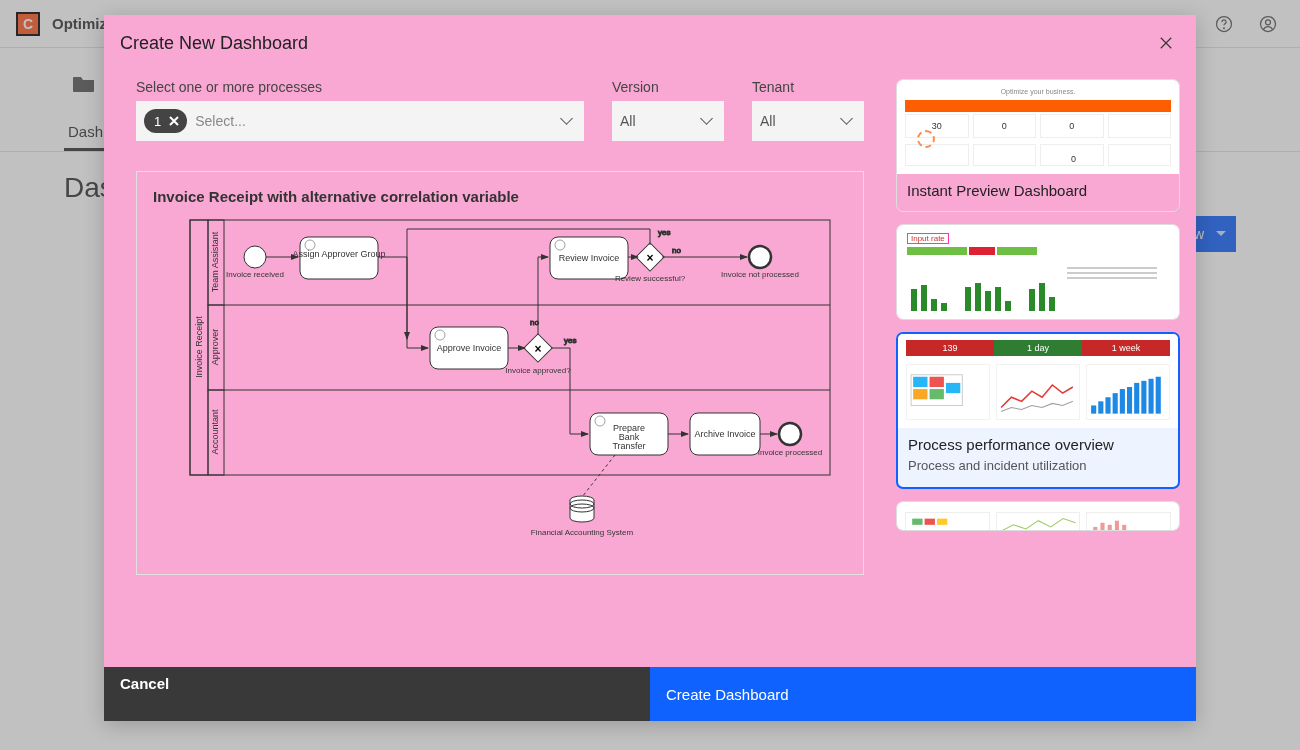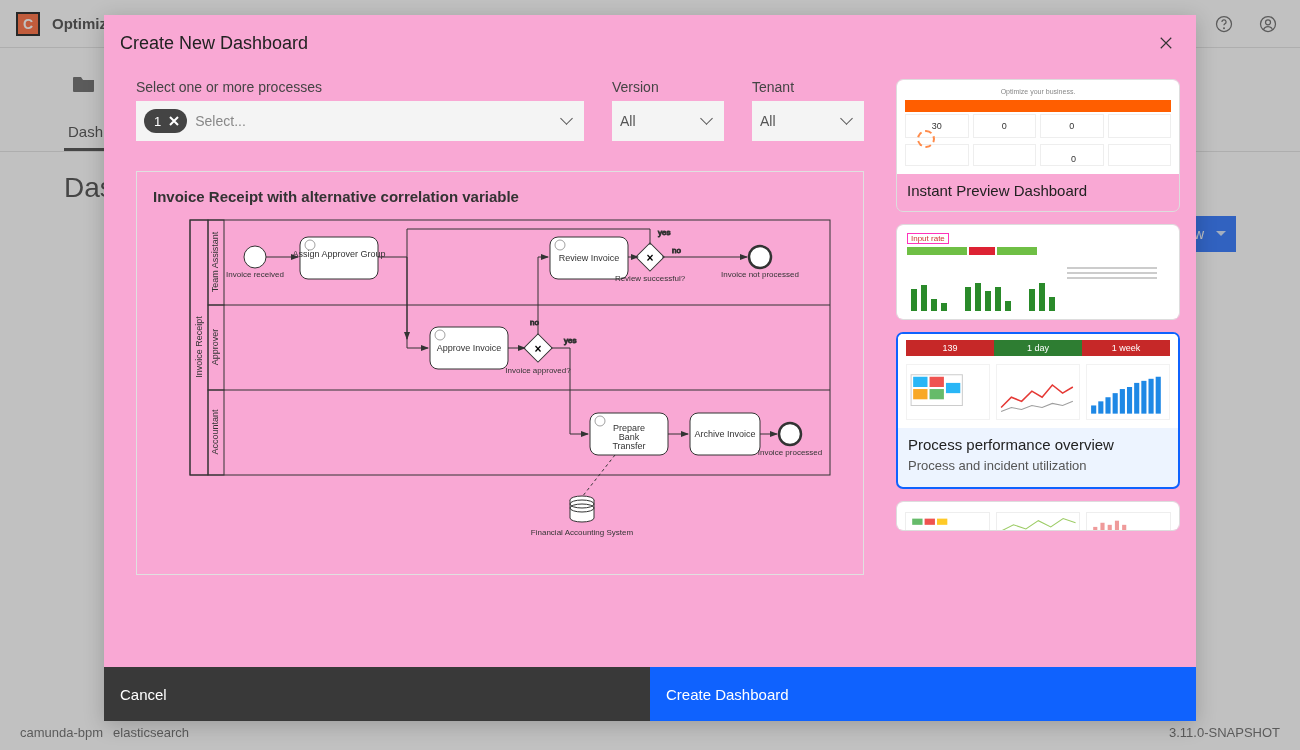--- a/index.html
+++ b/index.html
@@ -149,21 +149,21 @@
   .pv3-pill.red2 { background:#c62828; }
   .pv3-txt { position:absolute; right:14px; top:6px; font-size:7px; color:#888;}
   .pv3-charts { position:absolute; top:30px; left:8px; right:8px; bottom:8px; display:grid; grid-template-columns:repeat(3,1fr); gap:6px;}
   .pv3-c { border:1px solid #f2f2f2; position:relative; }
 
   .pv4-row { position:absolute; top:10px; left:8px; right:8px; bottom:8px; display:grid; grid-template-columns:repeat(3,1fr); gap:6px;}
   .pv4-c { border:1px solid #eee; }
 
   
   .modal-footer { height:54px; display:flex; }
-  .btn-cancel { flex:1; background:#393939; color:#fff; display:flex; align-items:center; padding:15px 16px; cursor:pointer; font-size:15px; }
+  .btn-cancel { flex:1; background:#393939; color:#fff; display:flex; padding:8px 16px; cursor:pointer; font-size:15px;font-weight:bold; }
   .btn-create { flex:1; background:#0f62fe; color:#fff; display:flex; align-items:center; padding:0 16px; cursor:pointer; font-size:15px; }
 
   
   .bpmn-label { font-size:9px; fill:#333; }
   .bpmn-label.small { font-size:8px; }
   .lane-label { font-size:9px; fill:#333; }
 </style>
 </head>
 <body>
 
@@ -198,26 +198,20 @@
   <div class="bg-tabs">
     <span class="bg-tab">Dashboards</span>
   </div>
 
   <div class="bg-h1">Dashboards</div>
 
   <div class="bg-create-btn">
     <span>Create New</span>
   </div>
 
-  <div class="bg-footer">
-    <span>camunda-bpm</span>
-    <span>elasticsearch</span>
-    <div class="bg-footer-spacer"></div>
-    <span>3.11.0-SNAPSHOT</span>
-  </div>
 </div>
 
 <div class="overlay"></div>
 
 <div class="modal">
   <div class="modal-head">
     <div class="modal-title">Create New Dashboard</div>
     <div class="modal-head-spacer"></div>
     <div class="modal-close">
       <svg viewBox="0 0 24 24">

